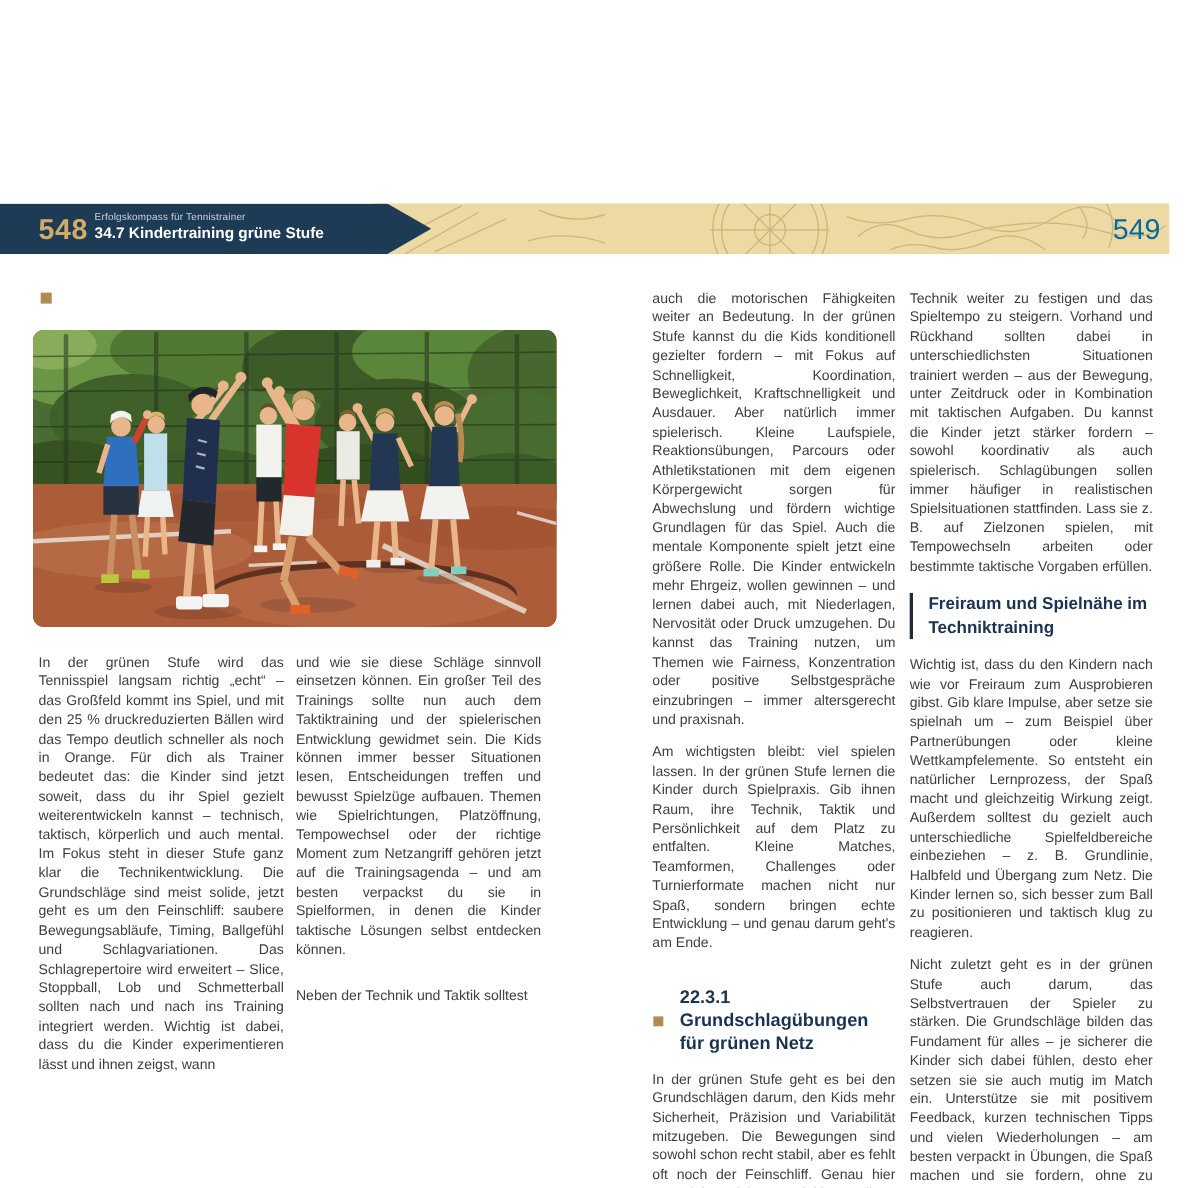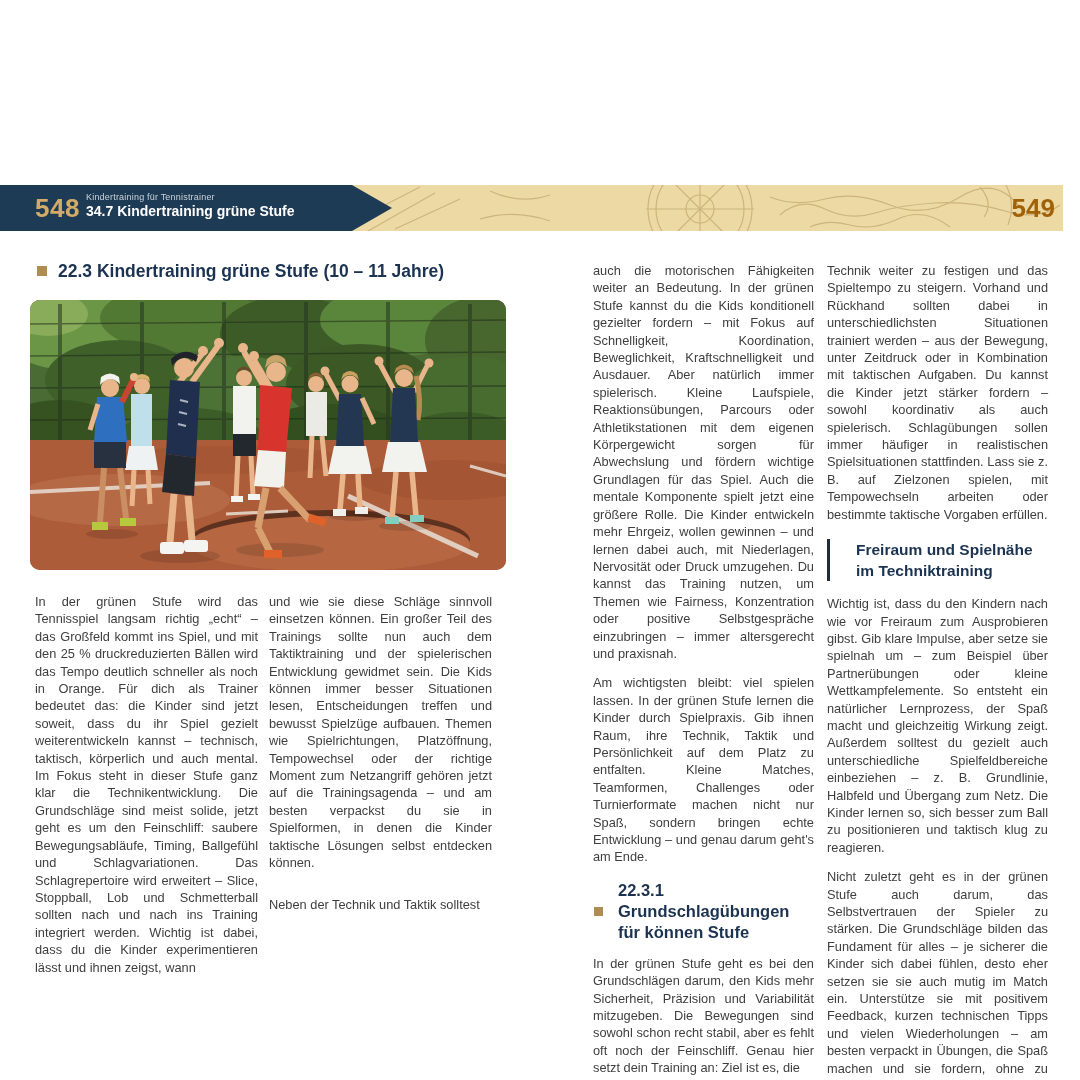--- a/index.html
+++ b/index.html
@@ -10,43 +10,43 @@
   .band{position:absolute;left:0;top:185px;width:1080px;height:46px;}
   .band-map{position:absolute;left:340px;top:0;width:723px;height:46px;background:#ecd9a4;overflow:hidden;}
   .band-map svg{position:absolute;left:0;top:0;}
   .band-navy{position:absolute;left:0;top:0;width:392px;height:46px;background:#1e3b55;
              clip-path:polygon(0 0,352px 0,392px 50%,352px 100%,0 100%);}
   .band-pagenum-left{position:absolute;left:35px;top:0;height:46px;line-height:46px;
              font-size:26px;font-weight:700;color:#d2ab67;letter-spacing:.5px;}
   .band-kicker{position:absolute;left:86px;top:7px;font-size:9px;color:#c9d2da;letter-spacing:.2px;}
   .band-chapter{position:absolute;left:86px;top:18px;font-size:14px;font-weight:700;color:#ffffff;}
   .band-pagenum-right{position:absolute;right:25px;top:0;height:46px;line-height:46px;
-             font-size:26px;font-weight:700;color:#a16207;}
+             font-size:26px;font-weight:400;color:#0369a1;}
 
   
   .main-heading{position:absolute;left:58px;top:260px;width:446px;
              font-size:17.5px;font-weight:700;color:#1b3350;line-height:22px;}
   .heading-bullet{position:absolute;left:37px;top:266px;width:10px;height:10px;background:#ae8c52;}
 
   .photo{position:absolute;left:30px;top:300px;width:476px;height:270px;border-radius:10px;
          overflow:hidden;background:#ad5c3a;}
 
   .col{position:absolute;top:593px;font-size:12.8px;line-height:17.4px;text-align:justify;}
   .col p{margin:0 0 24px 0;}
   .col-l1{left:35px;width:223px;}
   .col-l2{left:269px;width:223px;}
   .rcol{position:absolute;top:262px;font-size:12.8px;line-height:17.4px;text-align:justify;}
   .rcol p{margin:0 0 12px 0;}
   .col-r1{left:593px;width:221px;}
   .col-r2{left:827px;width:221px;}
 
-  .subheading{border-left:3px solid #202c3c;padding-left:26px;margin:16px 0 14px 0;
+  .subheading{border-left:3px solid #202c3c;padding-left:14px;margin:16px 0 14px 0;
              font-size:15.5px;font-weight:700;color:#1b3350;line-height:21px;text-align:left;}
 
-  .numbered-heading{position:relative;padding-left:25px;margin:14px 0 12px 0;text-align:left;}
+  .numbered-heading{position:relative;padding-left:25px;margin:31px 0 12px 0;text-align:left;}
   .numbered-heading .num{font-size:16.5px;font-weight:700;color:#1b3350;line-height:21px;}
   .numbered-heading .ttl{font-size:16.5px;font-weight:700;color:#1b3350;line-height:21px;}
   .numbered-heading .sq{position:absolute;left:1px;top:27px;width:9px;height:9px;background:#ae8c52;}
 </style>
 </head>
 <body>
 
 <div class="page">
 
   <div class="band">
@@ -64,27 +64,26 @@
           <path d="M440,30 q20,-18 45,-6 t50,4 t60,-10 t70,8 t55,-6"></path>
           <path d="M430,12 q25,10 55,2 t65,6 t70,-8 t60,10"></path>
           <path d="M470,42 q18,-8 40,-2 t48,-6 t52,8"></path>
           <path d="M640,2 q14,16 4,30 M666,0 q10,20 2,40"></path>
           <path d="M150,6 q30,14 60,4 M140,34 q35,-10 70,2"></path>
         </g>
       </svg>
     </div>
     <div class="band-navy"></div>
     <div class="band-pagenum-left">548</div>
-    <div class="band-kicker">Kindertraining für Tennistrainer</div>
+    <div class="band-kicker">Erfolgskompass für Tennistrainer</div>
     <div class="band-chapter">34.7 Kindertraining grüne Stufe</div>
     <div class="band-pagenum-right">549</div>
   </div>
 
   <div class="heading-bullet"></div>
-  <h1 class="main-heading" style="margin:0">22.3 Kindertraining grüne Stufe (10 – 11 Jahre)</h1>
 
   <div class="photo">
     <svg width="476" height="270" viewBox="0 0 476 270">
 
       <rect x="0" y="0" width="476" height="158" fill="#4a6b33"></rect>
       <g opacity="0.9">
         <ellipse cx="40" cy="30" rx="70" ry="40" fill="#6f9c49"></ellipse>
         <ellipse cx="150" cy="18" rx="80" ry="34" fill="#547c34"></ellipse>
         <ellipse cx="260" cy="34" rx="70" ry="38" fill="#3c5a26"></ellipse>
         <ellipse cx="370" cy="20" rx="80" ry="36" fill="#5d8a3c"></ellipse>
@@ -254,21 +253,21 @@
     <p>und wie sie diese Schläge sinnvoll einsetzen können. Ein großer Teil des Trainings sollte nun auch dem Taktiktraining und der spielerischen Entwicklung gewidmet sein. Die Kids können immer besser Situationen lesen, Entscheidungen treffen und bewusst Spielzüge aufbauen. Themen wie Spielrichtungen, Platzöffnung, Tempowechsel oder der richtige Moment zum Netzangriff gehören jetzt auf die Trainingsagenda – und am besten verpackst du sie in Spielformen, in denen die Kinder taktische Lösungen selbst entdecken können.</p>
     <p>Neben der Technik und Taktik solltest</p>
   </div>
 
   <div class="rcol col-r1">
     <p>auch die motorischen Fähigkeiten weiter an Bedeutung. In der grünen Stufe kannst du die Kids konditionell gezielter fordern – mit Fokus auf Schnelligkeit, Koordination, Beweglichkeit, Kraftschnelligkeit und Ausdauer. Aber natürlich immer spielerisch. Kleine Laufspiele, Reaktionsübungen, Parcours oder Athletikstationen mit dem eigenen Körpergewicht sorgen für Abwechslung und fördern wichtige Grundlagen für das Spiel. Auch die mentale Komponente spielt jetzt eine größere Rolle. Die Kinder entwickeln mehr Ehrgeiz, wollen gewinnen – und lernen dabei auch, mit Niederlagen, Nervosität oder Druck umzugehen. Du kannst das Training nutzen, um Themen wie Fairness, Konzentration oder positive Selbstgespräche einzubringen – immer altersgerecht und praxisnah.</p>
     <p>Am wichtigsten bleibt: viel spielen lassen. In der grünen Stufe lernen die Kinder durch Spielpraxis. Gib ihnen Raum, ihre Technik, Taktik und Persönlichkeit auf dem Platz zu entfalten. Kleine Matches, Teamformen, Challenges oder Turnierformate machen nicht nur Spaß, sondern bringen echte Entwicklung – und genau darum geht's am Ende.</p>
     <div class="numbered-heading">
       <span class="sq"></span>
       <div class="num">22.3.1</div>
-      <div class="ttl">Grundschlagübungen für können Stufe</div>
+      <div class="ttl">Grundschlagübungen für grünen Netz</div>
     </div>
     <p>In der grünen Stufe geht es bei den Grundschlägen darum, den Kids mehr Sicherheit, Präzision und Variabilität mitzugeben. Die Bewegungen sind sowohl schon recht stabil, aber es fehlt oft noch der Feinschliff. Genau hier setzt dein Training an: Ziel ist es, die</p>
   </div>
   <div class="rcol col-r2">
     <p>Technik weiter zu festigen und das Spieltempo zu steigern. Vorhand und Rückhand sollten dabei in unterschiedlichsten Situationen trainiert werden – aus der Bewegung, unter Zeitdruck oder in Kombination mit taktischen Aufgaben. Du kannst die Kinder jetzt stärker fordern – sowohl koordinativ als auch spielerisch. Schlagübungen sollen immer häufiger in realistischen Spielsituationen stattfinden. Lass sie z. B. auf Zielzonen spielen, mit Tempowechseln arbeiten oder bestimmte taktische Vorgaben erfüllen.</p>
     <h2 class="subheading">Freiraum und Spielnähe im Techniktraining</h2>
     <p>Wichtig ist, dass du den Kindern nach wie vor Freiraum zum Ausprobieren gibst. Gib klare Impulse, aber setze sie spielnah um – zum Beispiel über Partnerübungen oder kleine Wettkampfelemente. So entsteht ein natürlicher Lernprozess, der Spaß macht und gleichzeitig Wirkung zeigt. Außerdem solltest du gezielt auch unterschiedliche Spielfeldbereiche einbeziehen – z. B. Grundlinie, Halbfeld und Übergang zum Netz. Die Kinder lernen so, sich besser zum Ball zu positionieren und taktisch klug zu reagieren.</p>
     <p>Nicht zuletzt geht es in der grünen Stufe auch darum, das Selbstvertrauen der Spieler zu stärken. Die Grundschläge bilden das Fundament für alles – je sicherer die Kinder sich dabei fühlen, desto eher setzen sie sie auch mutig im Match ein. Unterstütze sie mit positivem Feedback, kurzen technischen Tipps und vielen Wiederholungen – am besten verpackt in Übungen, die Spaß machen und sie fordern, ohne zu überfordern.</p>
   </div>
 

